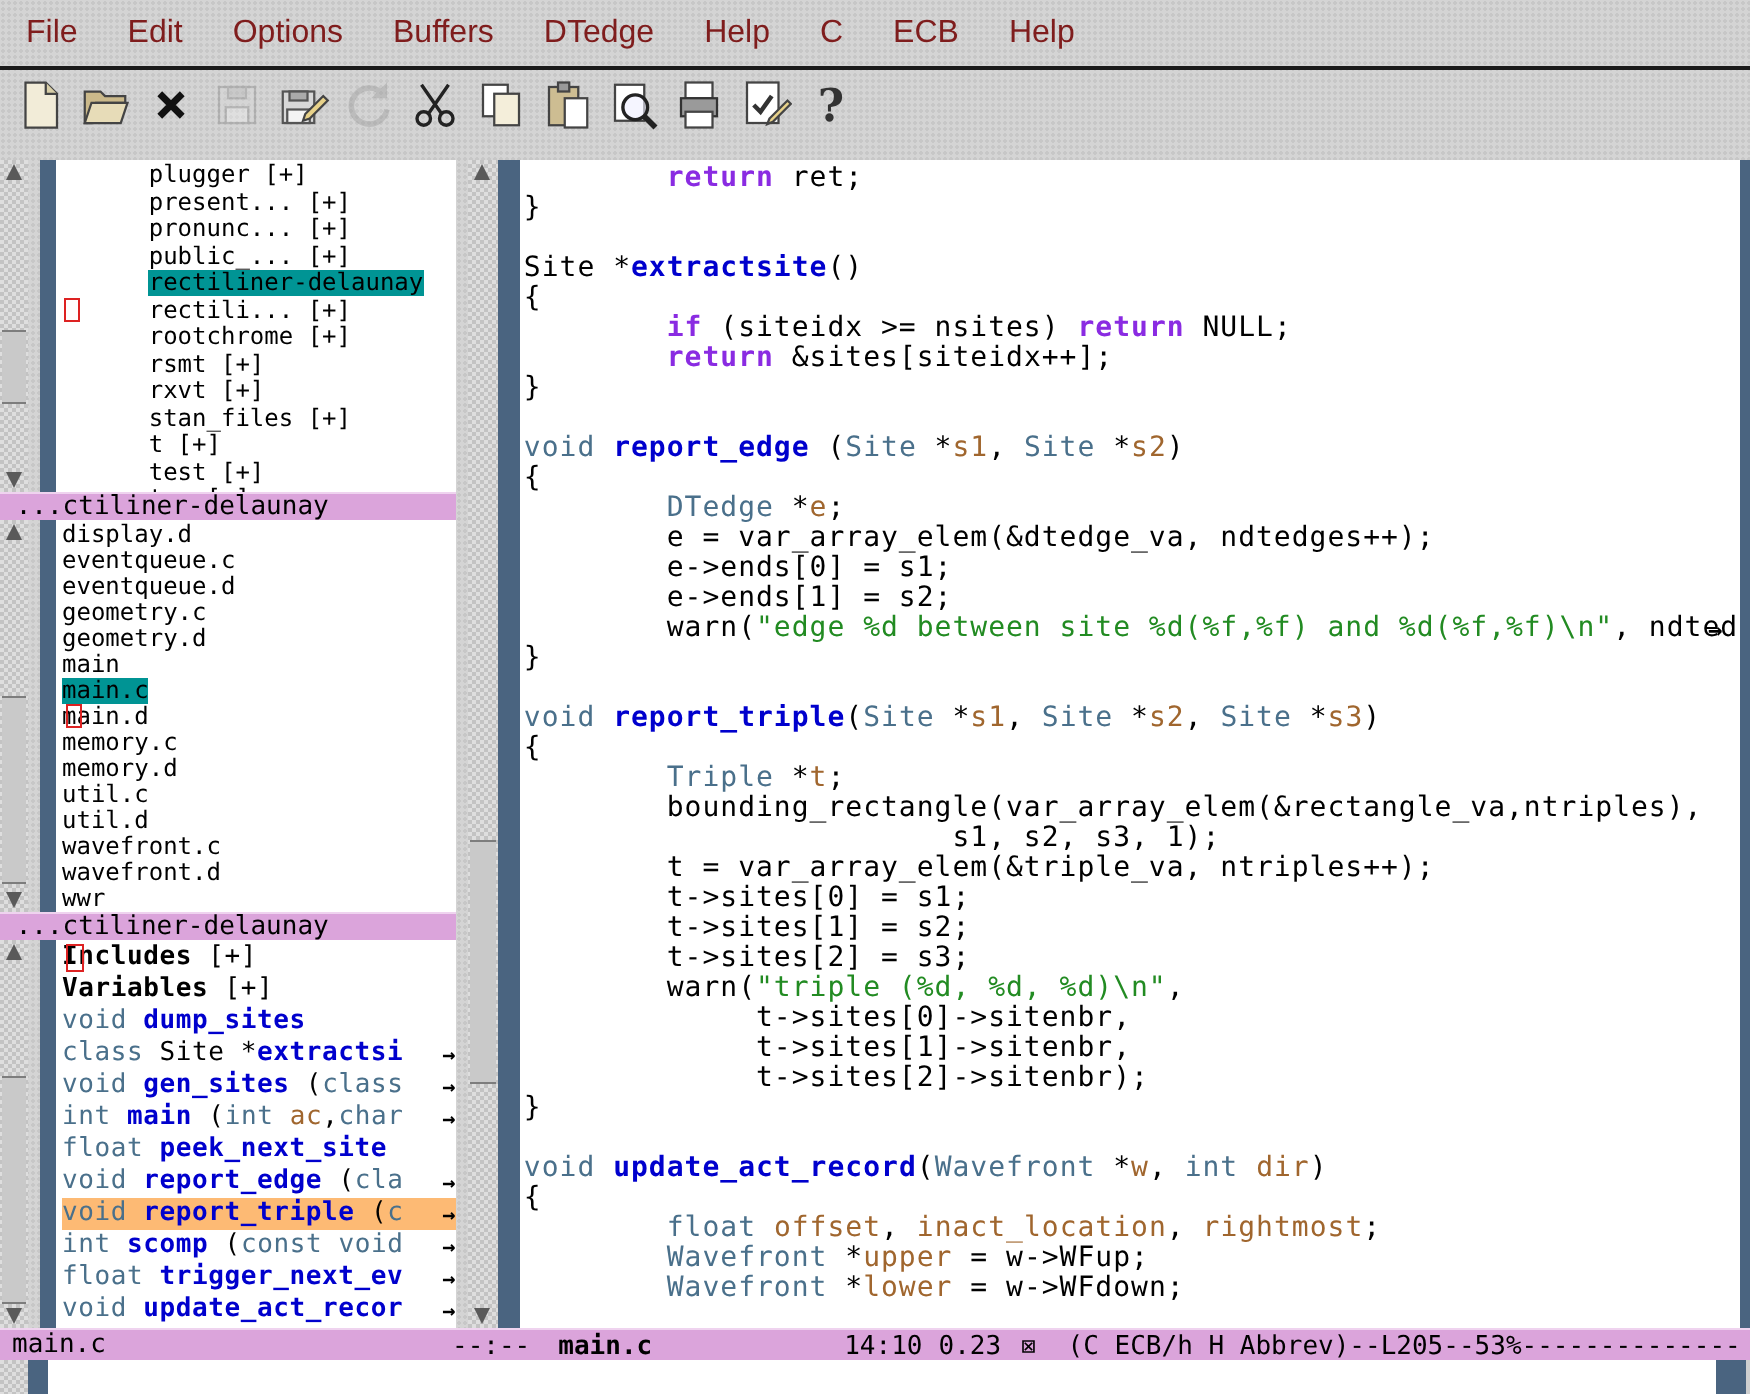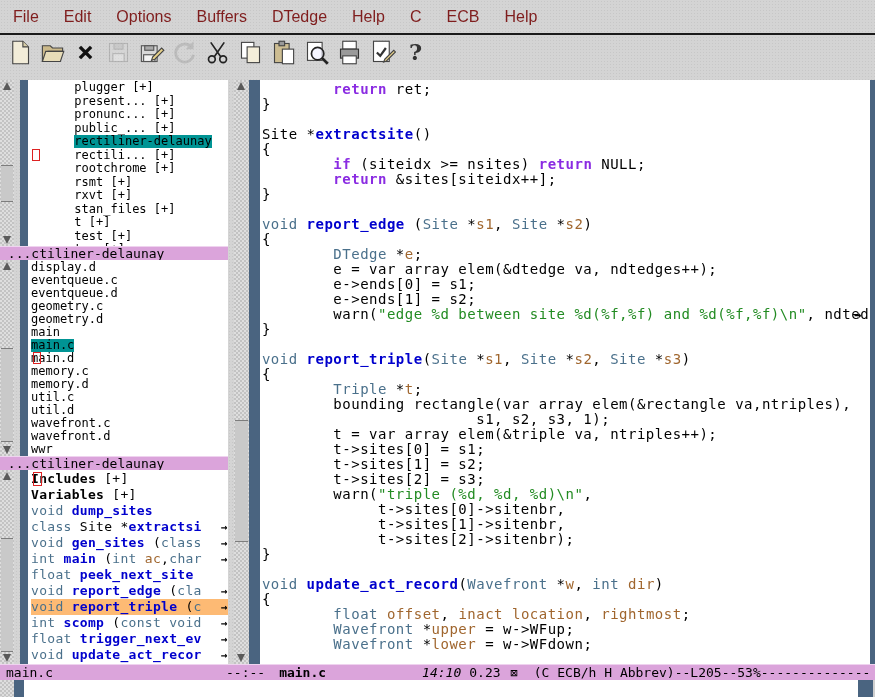--- a/index.html
+++ b/index.html
@@ -80,21 +80,21 @@
   .curbox.box0{left:1px;}
   .curbox.char0{left:2px;}
   #pane-meth .curbox{height:14px;width:9px;top:1px;}
   .trunc-arrow{position:absolute;right:0;top:1px;font-size:11px;font-weight:bold;color:#000;}
   
   #ml-left,#ml-right{position:absolute;top:664px;height:16px;background:#dba4db;color:#000;
     font-size:13px;line-height:16px;white-space:pre;overflow:hidden;border-top:1px solid #efd3ef;box-sizing:border-box;}
   #ml-left{left:0;width:222px;padding-left:6px;}
   #ml-right{left:222px;width:653px;padding-left:4px;}
   #ml-right .buf{font-weight:bold;margin-left:14px;}
-  #ml-right .time{margin-left:96px;font-style:italic;}
+  #ml-right .time{margin-left:96px;}
   #ml-right .load{margin-left:8px;}
   #ml-right .mail{margin-left:10px;font-size:12px;}
   #ml-right .status{margin-left:16px;}
   #minibuffer{position:absolute;top:680px;left:0;width:875px;height:17px;display:flex;}
   #minibuffer .mb-sb{width:14px;}
   #minibuffer .mb-fr-l{width:10px;}
   #minibuffer .mb-white{flex:1;background:#fff;}
   #minibuffer .mb-fr-r{width:15px;}
   #minibuffer .mb-border{width:2px;background:#cfcfcf;}
 </style>

